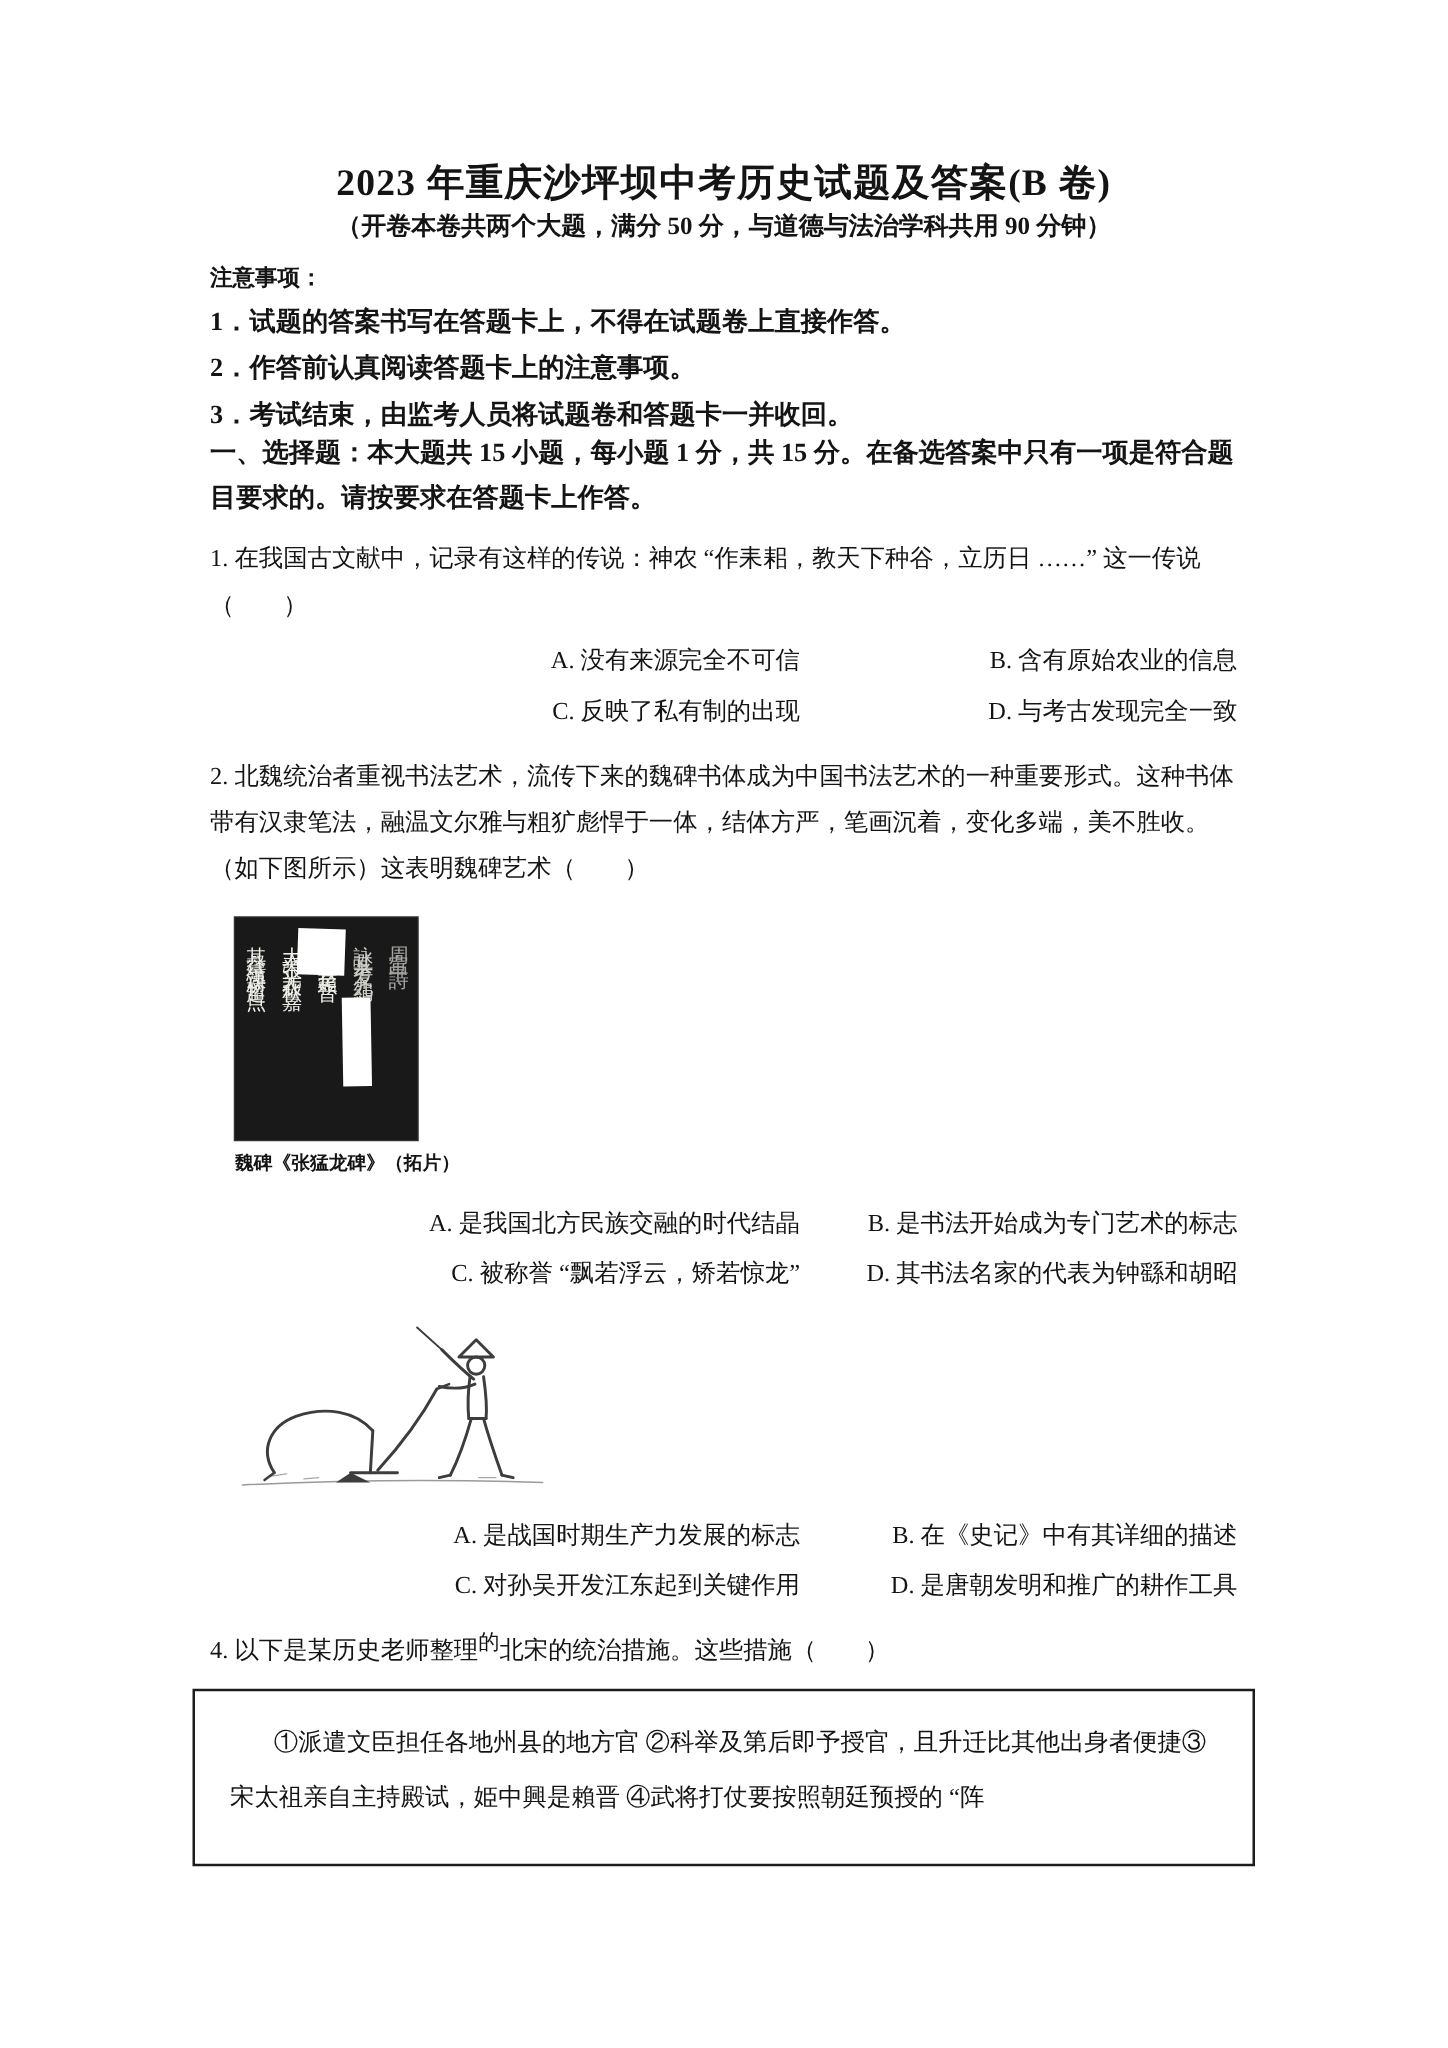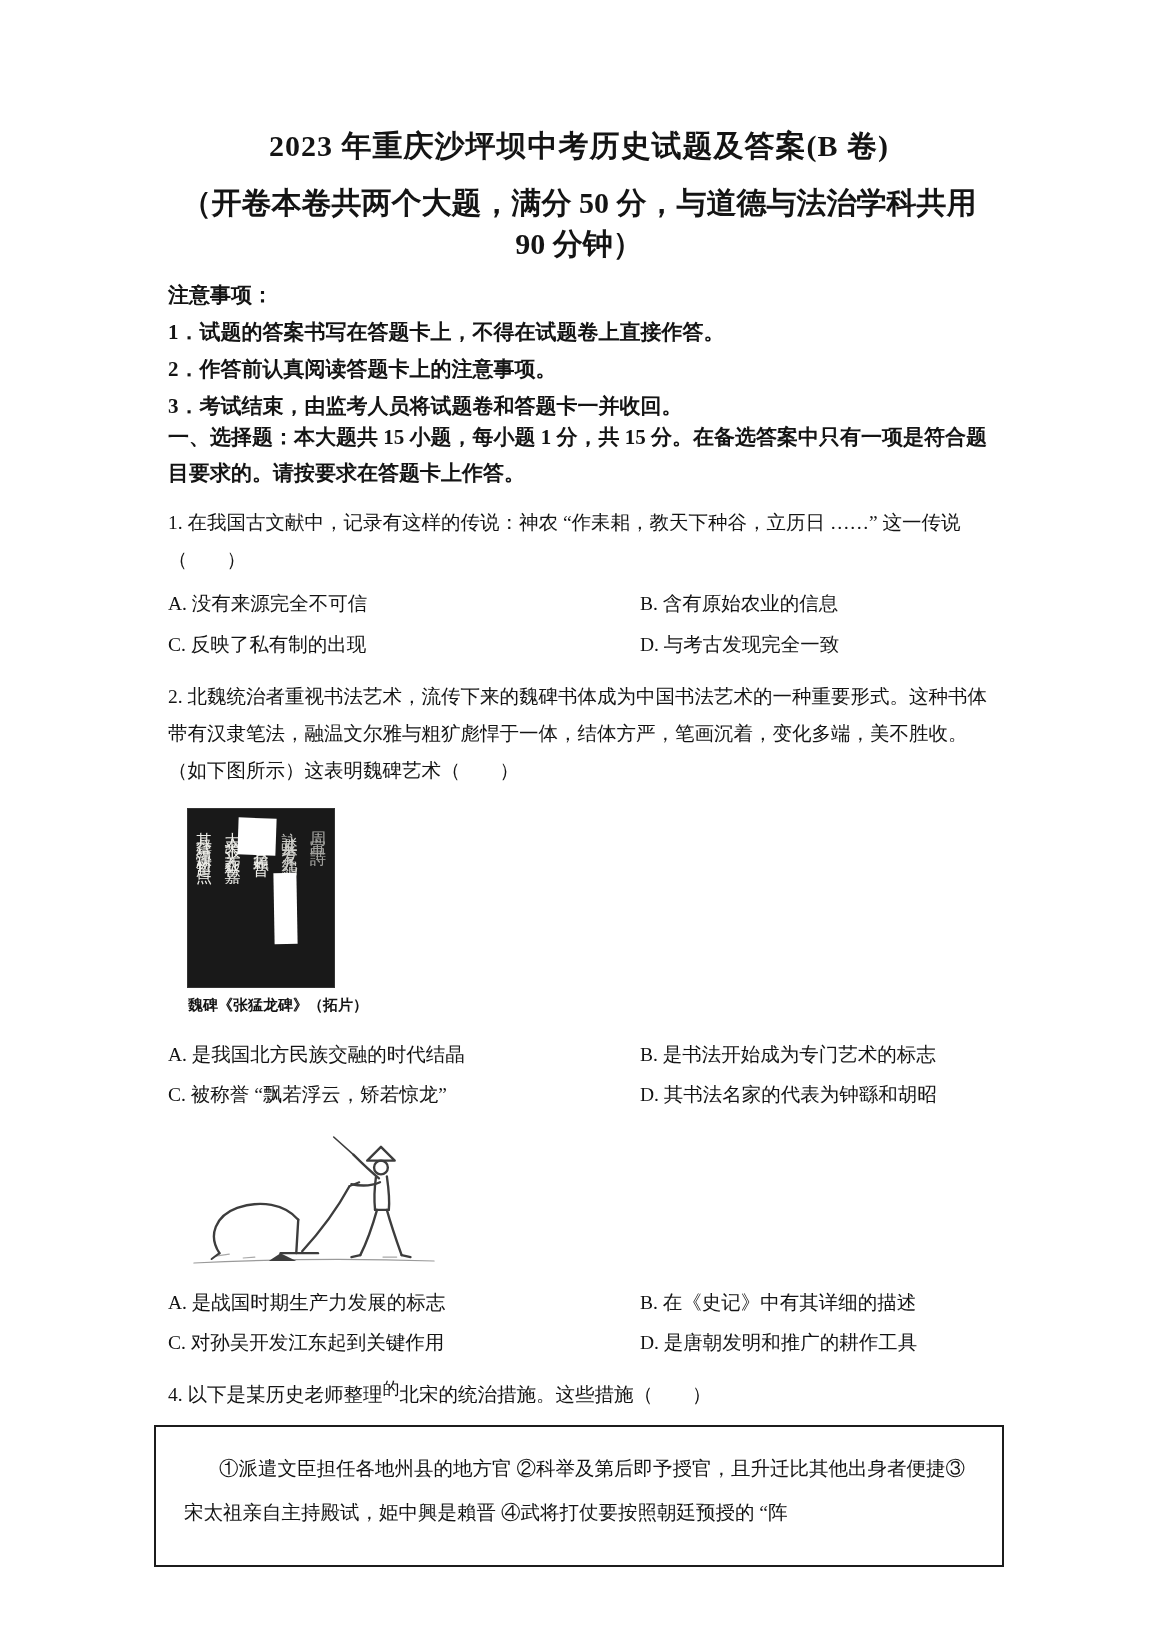--- a/index.html
+++ b/index.html
@@ -3,30 +3,30 @@
 <meta charset="utf-8">
 <style>
   * { margin:0; padding:0; box-sizing:border-box; }
   html,body { background:#ffffff; }
   .page {
     width:1158px; height:1638px; margin:0 auto; background:#fff;
     font-family:"Liberation Serif","DejaVu Serif",serif; color:#141414;
     padding:126px 168px 0 168px; position:relative; overflow:hidden;
   }
   .title { text-align:center; font-size:30px; font-weight:bold; letter-spacing:1px; }
-  .subtitle { text-align:center; font-size:30px; font-weight:bold; margin-top:16px; }
-  .notice-heading { font-size:21px; font-weight:bold; margin-top:16px; }
+  .subtitle { text-align:center; font-size:20px; font-weight:bold; }
+  .notice-heading { font-size:18px; font-weight:bold; margin-top:16px; }
   .notice { font-size:21px; font-weight:bold; margin-top:9px; }
   .section-heading { font-size:21px; font-weight:bold; line-height:1.7; }
   .stem { font-size:19.5px; line-height:1.9; margin-top:13px; }
   .options {
     display:grid; grid-template-columns:472px 1fr;
     font-size:19.5px; line-height:1.85; margin-top:6px;
   }
-  .opt { padding:2px 0; }
+  .opt { padding:2px 0;text-align:right; }
   
   .rubbing-wrap { margin:20px 0 0 20px; width:160px; }
   .rubbing {
     width:146px; height:178px; background:#191919; position:relative;
     display:flex; flex-direction:row; justify-content:space-between;
     padding:10px 8px; box-shadow:0 0 0 1px #333;
   }
   .rub-col {
     writing-mode:vertical-rl; text-orientation:upright;
     font-size:16px; letter-spacing:6px; color:#efefea; line-height:1;

